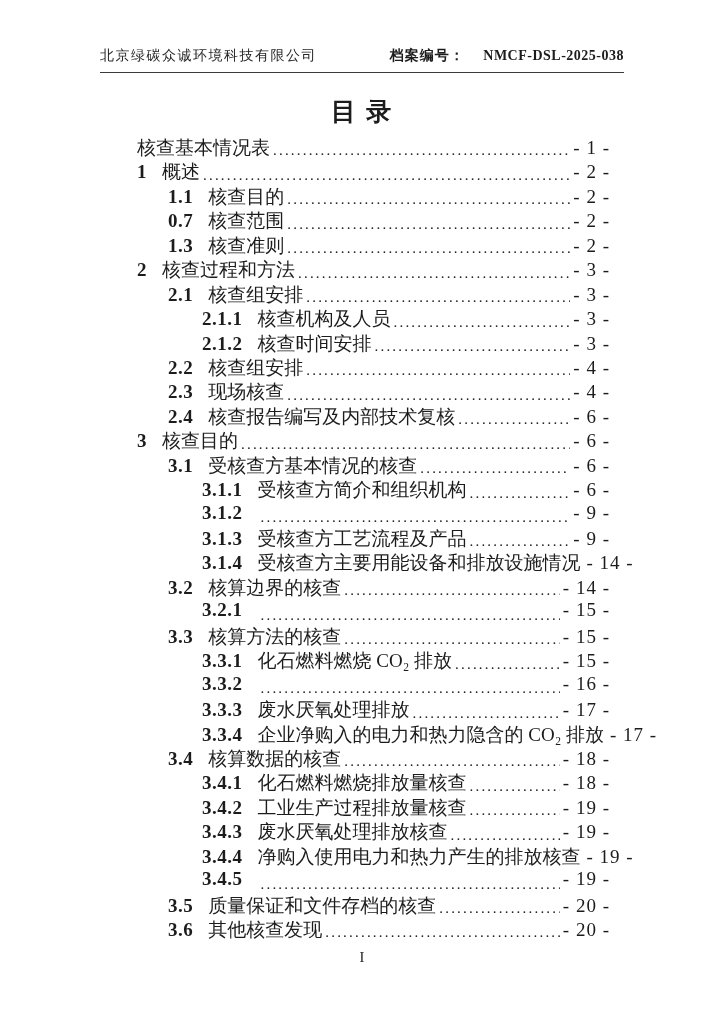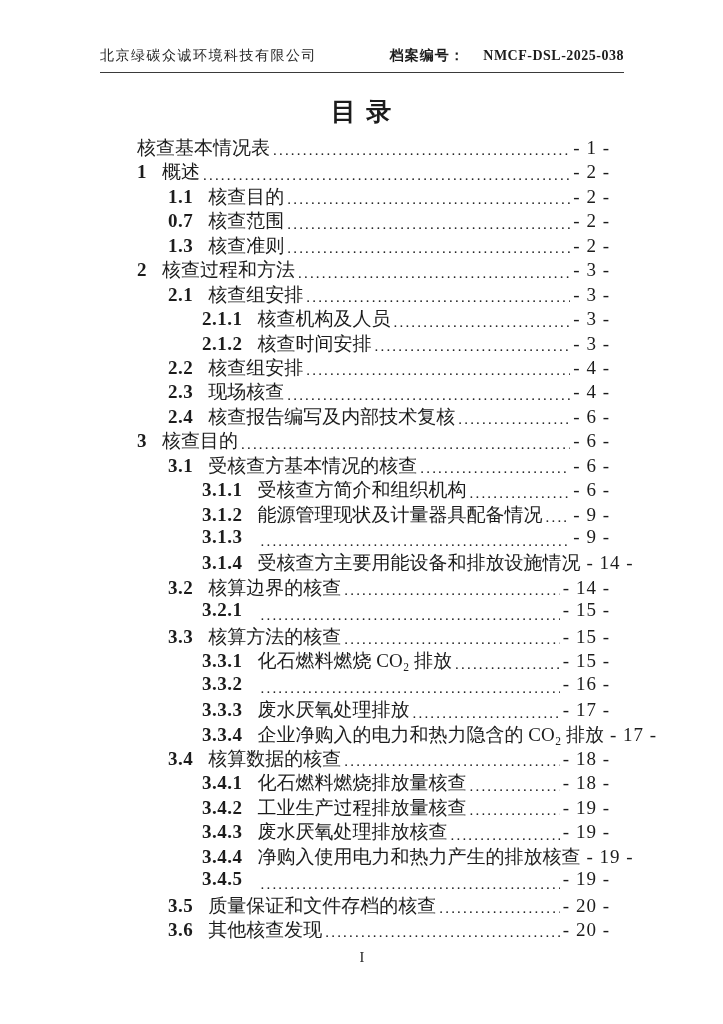--- a/index.html
+++ b/index.html
@@ -181,26 +181,26 @@
         <span class="pagenum">- 6 -</span>
       </div>
       <div class="row lvl2">
         <span class="num">3.1.1</span>
         <span class="label">受核查方简介和组织机构</span>
         <span class="dots"></span>
         <span class="pagenum">- 6 -</span>
       </div>
       <div class="row lvl2">
         <span class="num">3.1.2</span>
-        <span class="label">能源管理现状及计量器具配备情况</span>
         <span class="dots"></span>
         <span class="pagenum">- 9 -</span>
       </div>
       <div class="row lvl2">
         <span class="num">3.1.3</span>
+        <span class="label">受核查方工艺流程及产品</span>
         <span class="dots"></span>
         <span class="pagenum">- 9 -</span>
       </div>
       <div class="row lvl2">
         <span class="num">3.1.4</span>
         <span class="label">受核查方主要用能设备和排放设施情况</span>
         <span class="dots"></span>
         <span class="pagenum">- 14 -</span>
       </div>
       <div class="row lvl1">

